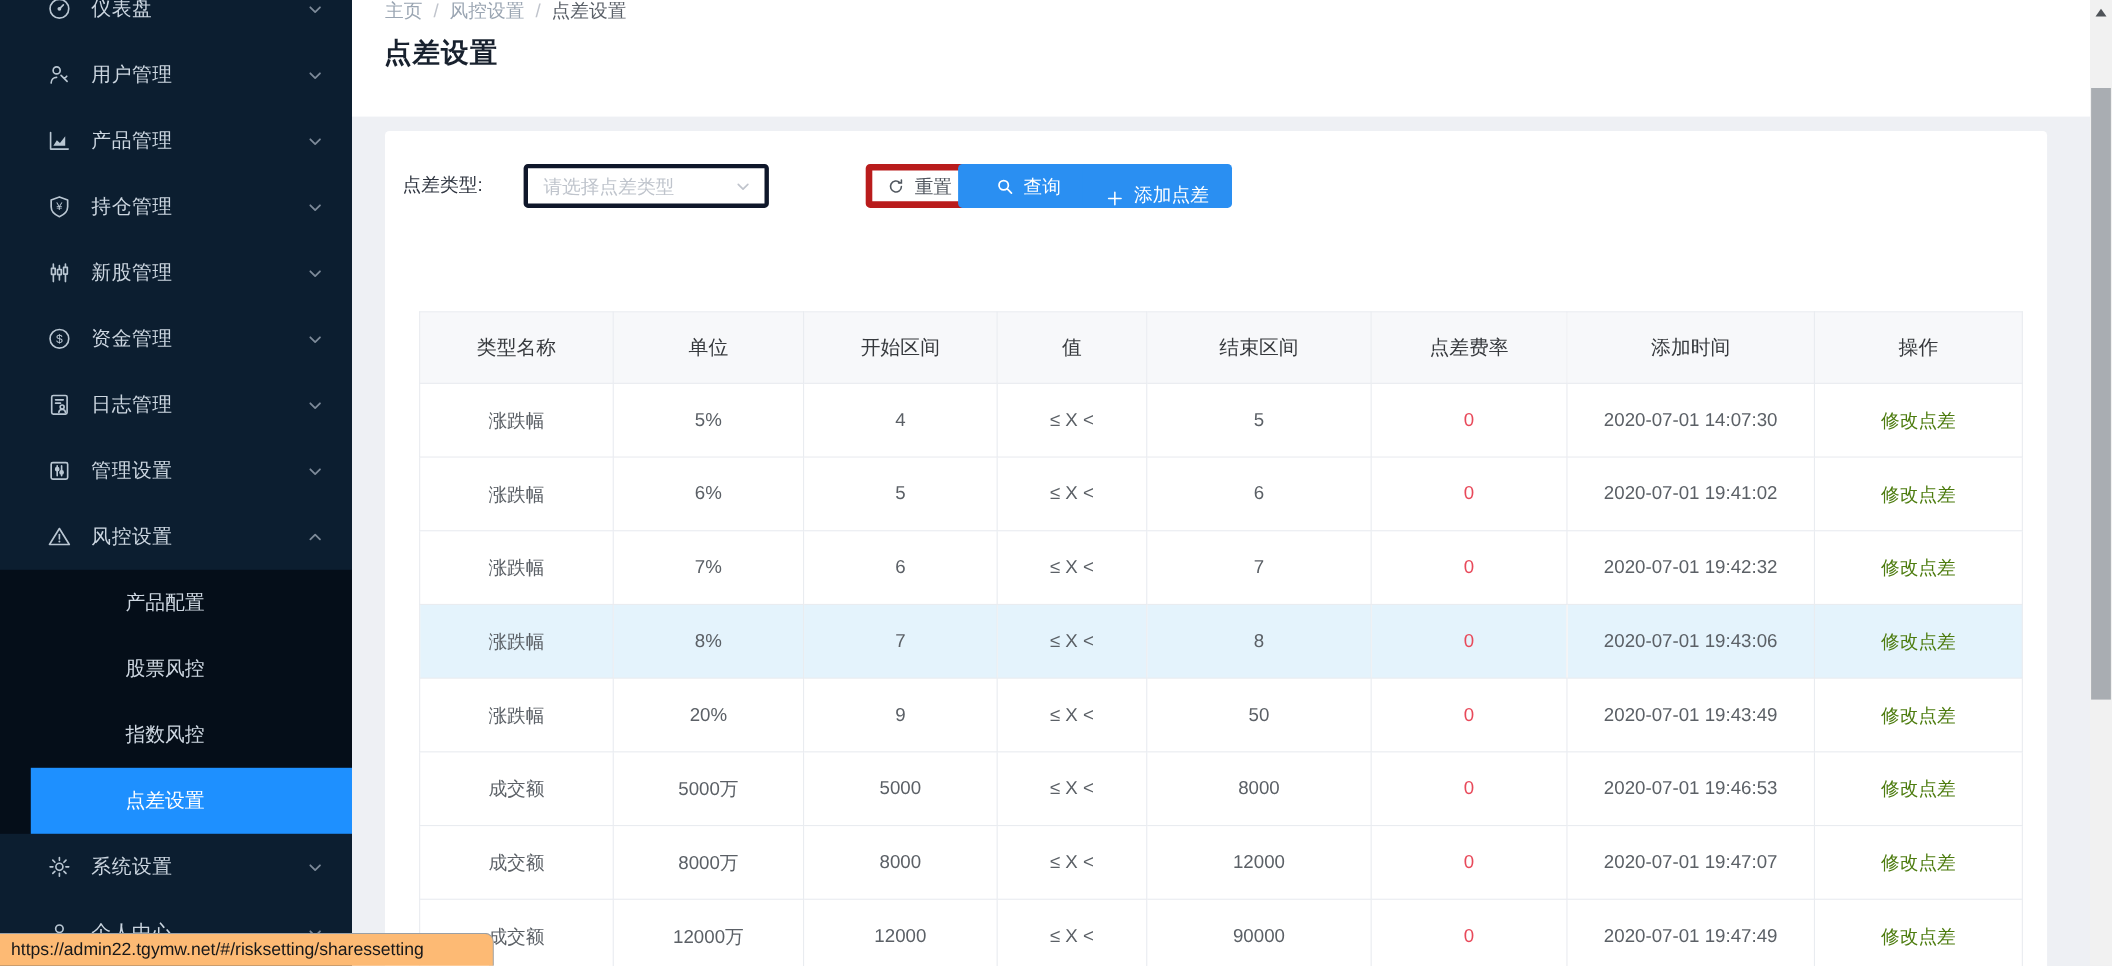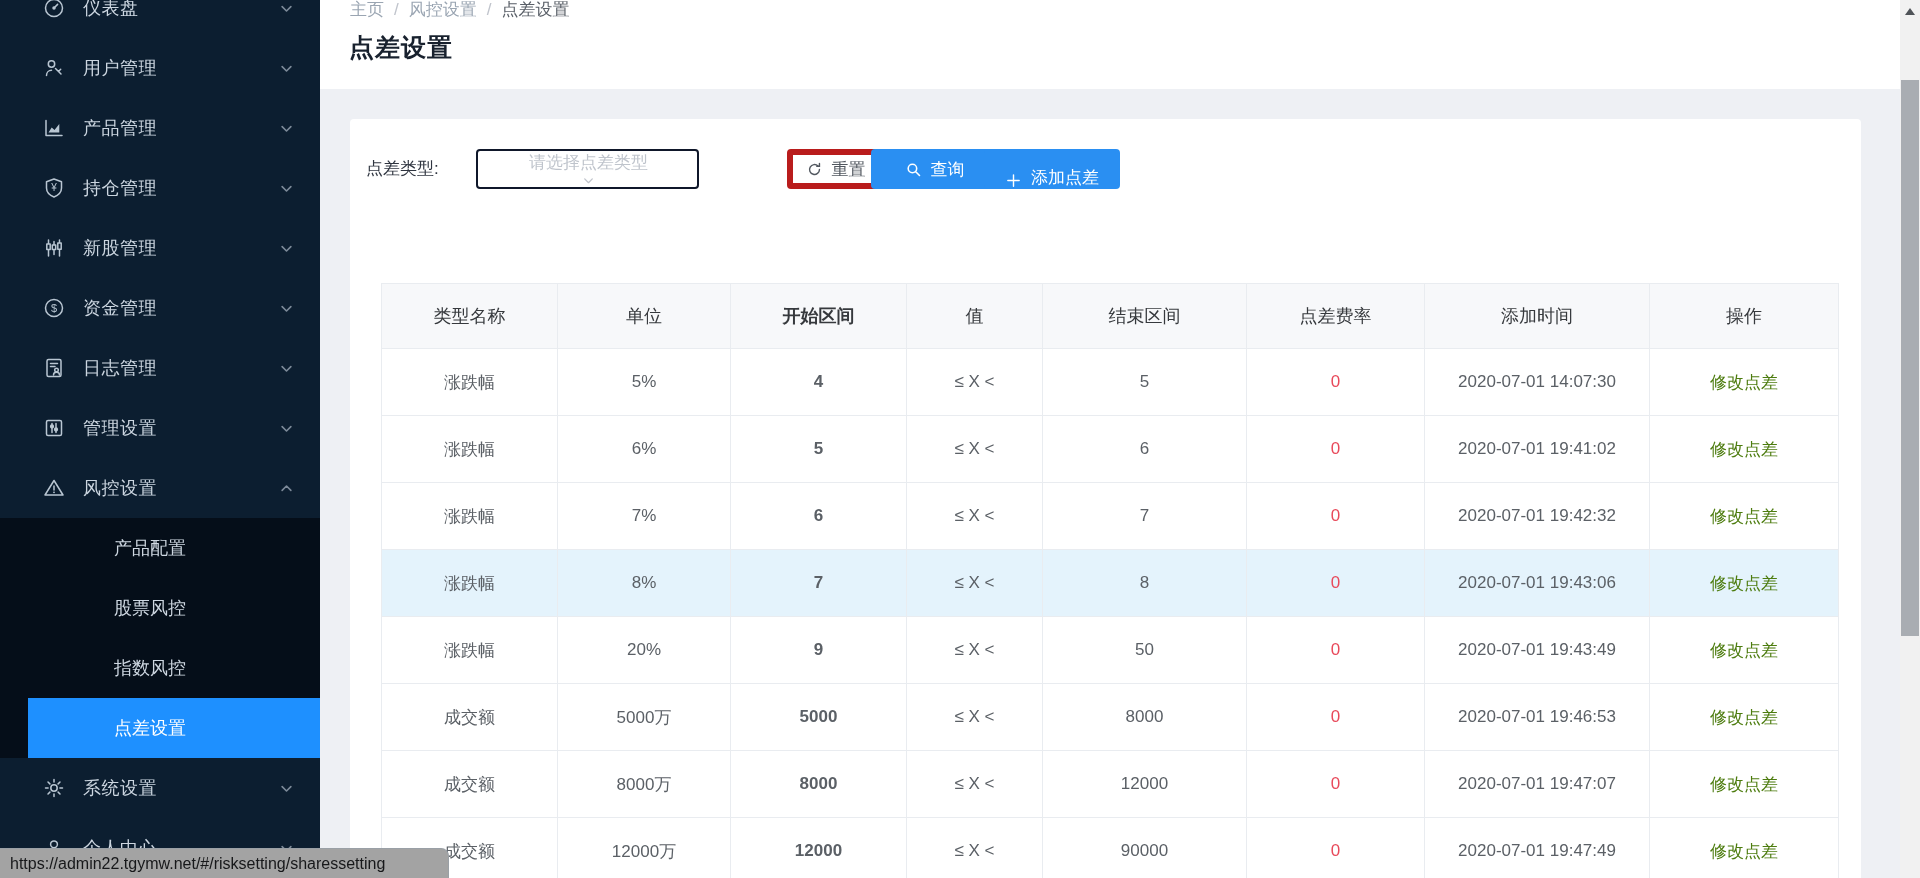--- a/index.html
+++ b/index.html
@@ -15,37 +15,37 @@
   .side-item .ic { width:24px; height:24px; flex:0 0 24px; color:#b9c6d2; }
   .side-item .lbl { margin-left:17px; font-size:18px; letter-spacing:.5px; }
   .side-item .chev { margin-left:auto; width:15px; height:15px; color:#7d8a99; }
   .submenu { background:#050e19;padding-left:28px; }
   .sub-item { height:60px; display:flex; align-items:center; padding-left:86px;
     color:#cfd8e2; font-size:18px; cursor:pointer; }
   .sub-item.active { background:#1e90ff; color:#ffffff; }
 
   
   .main { position:absolute; left:320px; right:20px; top:0; bottom:0; background:#eef0f4; }
-  .page-header { position:absolute; left:0; right:0; top:0; height:89px; background:#ffffff; }
+  .page-header { position:absolute; left:0; right:0; top:0; height:106px; background:#ffffff; }
   .breadcrumb { position:absolute; left:30px; top:-2px; font-size:17px; color:#9aa5b2;
     white-space:nowrap; }
   .breadcrumb .sep { margin:0 10px; color:#c0c4cc; }
   .breadcrumb .cur { color:#5a6068; }
   .page-title { position:absolute; left:29px; top:31px; font-size:25px; font-weight:bold;
     color:#18212e; letter-spacing:1px; }
 
   .card { position:absolute; left:30px; top:119px; width:1511px; bottom:-4px;
     background:#ffffff; border-radius:4px 4px 0 0; }
 
   
   .filter-label { position:absolute; left:16px; top:30px; height:40px; line-height:40px;
     font-size:17px; color:#2f3540; }
   .select { position:absolute; left:126px; top:30px; width:223px; height:40px;
-    border:2px solid #0f172a; border-radius:4px; background:#fff; display:flex;
-    align-items:center; padding:0 12px 0 14px; cursor:pointer;flex-direction:column; }
+    border:4px solid #0f172a; border-radius:4px; background:#fff; display:flex;
+    align-items:center; padding:0 12px 0 14px; cursor:pointer; }
   .select .ph { color:#bfc4cc; font-size:17px; flex:1; }
   .select .chev { width:15px; height:15px; color:#c0c4cc; }
   .btn { position:absolute; top:30px; height:40px; border-radius:4px; font-size:17px;
     display:flex; align-items:center; justify-content:center; cursor:pointer; gap:9px; }
   .btn .bic { width:17px; height:17px; }
   .btn-plain { left:437px; width:97px; background:#fff; border:6px solid #b91c1c; color:#51575f; }
   .btn-primary { background:#2a8ff2; color:#fff; border:none; }
   .btn-search { left:521px; width:127px; }
   .btn-add { left:634px; width:136px;align-items:flex-end; }
 
@@ -53,40 +53,40 @@
   table { position:absolute; left:31px; top:164px; width:1457px; border-collapse:collapse;
     table-layout:fixed; }
   th, td { border:1px solid #e9ecf0; text-align:center; overflow:hidden; white-space:nowrap; }
   th { height:65px; background:#f7f8fa; color:#36393d; font-size:18px; font-weight:normal; }
   td { height:67px; color:#5b6066; font-size:17px; background:#fff; }
   tr.hl td { background:#e4f3fc; }
   td.rate { color:#e8495a; }
   td .link { color:#4d7c0f; cursor:pointer; }
   th:nth-child(1), td:nth-child(1) { width:176px; }
   th:nth-child(2), td:nth-child(2) { width:173px; }
-  th:nth-child(3), td:nth-child(3) { width:176px;font-weight:bold; }
+  th:nth-child(3), td:nth-child(3) { width:176px; }
   th:nth-child(4), td:nth-child(4) { width:136px; }
   th:nth-child(5), td:nth-child(5) { width:204px; }
   th:nth-child(6), td:nth-child(6) { width:178px; }
   th:nth-child(7), td:nth-child(7) { width:225px; }
   th:nth-child(8), td:nth-child(8) { width:189px; }
 
   
   .scrollbar { position:absolute; right:0; top:0; width:20px; height:878px;
     background:#f1f1f1; z-index:5; }
   .sb-up { position:absolute; top:0; left:0; width:20px; height:22px; display:flex;
     align-items:center; justify-content:center; cursor:pointer; }
   .sb-up:before { content:""; width:0; height:0; border-left:5px solid transparent;
     border-right:5px solid transparent; border-bottom:7px solid #4f5358; }
   .sb-thumb { position:absolute; top:80px; left:1px; width:18px; height:556px;
     background:#a9adb2; cursor:pointer; }
 
   
   .status-tip { position:absolute; left:0; bottom:0; height:30px; width:449px;
-    background:#a3a3a3; border-top:1px solid #9aa0a6; border-right:1px solid #9aa0a6;
+    background:#fdba74; border-top:1px solid #9aa0a6; border-right:1px solid #9aa0a6;
     border-top-right-radius:8px; z-index:10; line-height:29px; padding-left:10px;
     font-size:16px; color:#17181a; white-space:nowrap; overflow:hidden; }
 </style>
 </head>
 <body>
 
 <aside class="sidebar">
   <div class="side-list" id="side-list">
       <div class="side-item">
         <span class="ic"><svg viewBox="0 0 24 24" fill="none" stroke="currentColor" stroke-width="1.5" stroke-linecap="round" stroke-linejoin="round" width="100%" height="100%">

